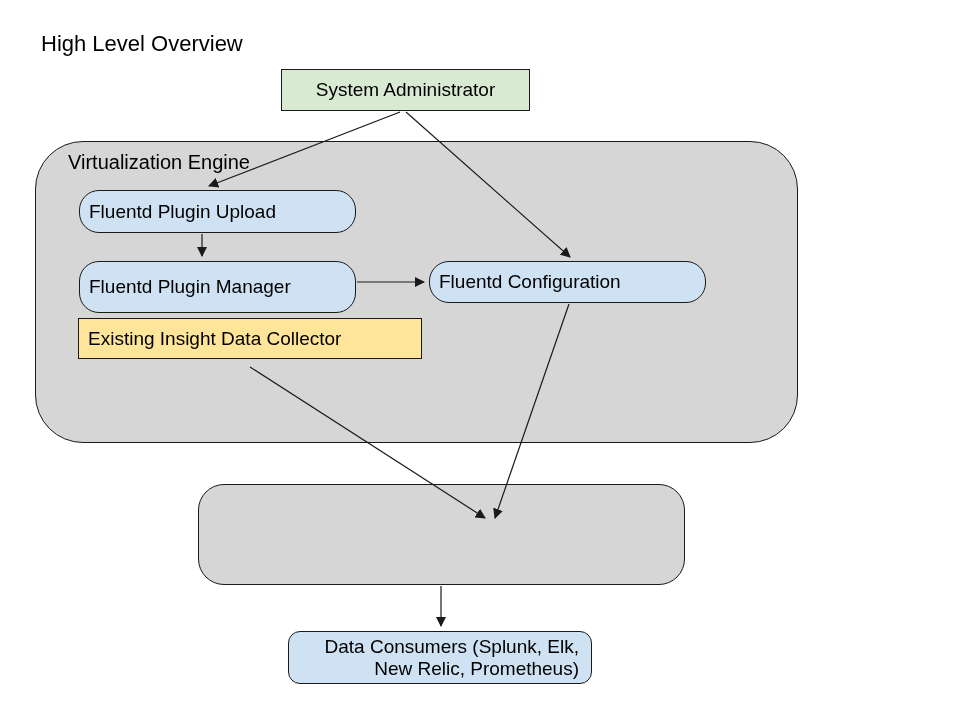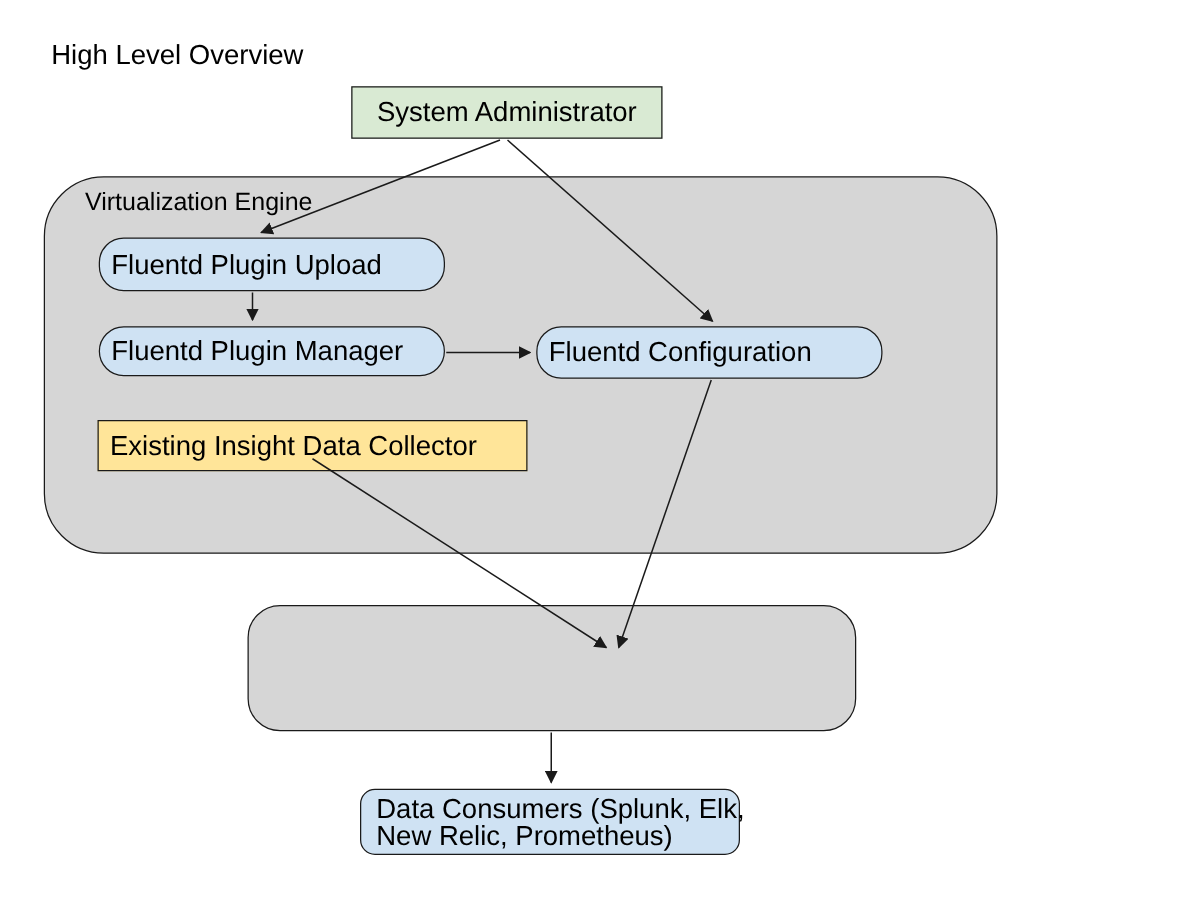--- a/index.html
+++ b/index.html
@@ -5,47 +5,47 @@
   html,body{margin:0;padding:0;background:#ffffff;}
   body{font-family:"Liberation Sans","DejaVu Sans",sans-serif;color:#000;}
   .canvas{position:relative;width:960px;height:720px;background:#ffffff;overflow:hidden;}
 
   .page-title{position:absolute;left:41px;top:31px;font-size:22px;}
 
   .node{
     position:absolute;box-sizing:border-box;
     border:1px solid #1a1a1a;
     display:flex;align-items:center;
-    font-size:22px;line-height:1.15;
+    font-size:19px;line-height:1.15;
     padding:0 9px;white-space:nowrap;
   }
   .node.centered{justify-content:center;}
   .green{background:#d9ead3;}
   .blue{background:#cfe2f3;border-radius:20px;}
   .yellow{background:#ffe599;}
 
   .container-box{
     position:absolute;box-sizing:border-box;
     background:#d6d6d6;border:1px solid #1a1a1a;
   }
   .container-label{position:absolute;font-size:20px;white-space:nowrap;}
 
   #node-system-administrator{left:281px;top:69px;width:249px;height:42px;}
   #container-virtualization-engine{left:35px;top:141px;width:763px;height:302px;border-radius:48px;}
   #label-virtualization-engine{left:68px;top:151px;}
   #node-fluentd-plugin-upload{left:79px;top:190px;width:277px;height:43px;}
-  #node-fluentd-plugin-manager{left:79px;top:261px;width:277px;height:40px;}
+  #node-fluentd-plugin-manager{left:79px;top:261px;width:277px;height:52px;}
   #node-fluentd-configuration{left:429px;top:261px;width:277px;height:42px;}
-  #node-existing-insight-data-collector{left:78px;top:336px;width:344px;height:41px;}
+  #node-existing-insight-data-collector{left:78px;top:318px;width:344px;height:41px;}
   #container-systemd-container{left:198px;top:484px;width:487px;height:101px;border-radius:26px;}
   #label-systemd-container{left:226px;top:495px;}
   #node-fluentd-service{left:354px;top:523px;width:278px;height:43px;}
   #node-data-consumers{
     left:288px;top:631px;width:304px;height:53px;border-radius:12px;
-    flex-direction:column;align-items:flex-start;justify-content:center;
+    flex-direction:column;align-items:flex-end;justify-content:center;
     padding:0 12px;line-height:22px;
   }
 
   .edges-layer{position:absolute;left:0;top:0;pointer-events:none;}
 </style>
 </head>
 <body>
 
 <div class="canvas">
 

